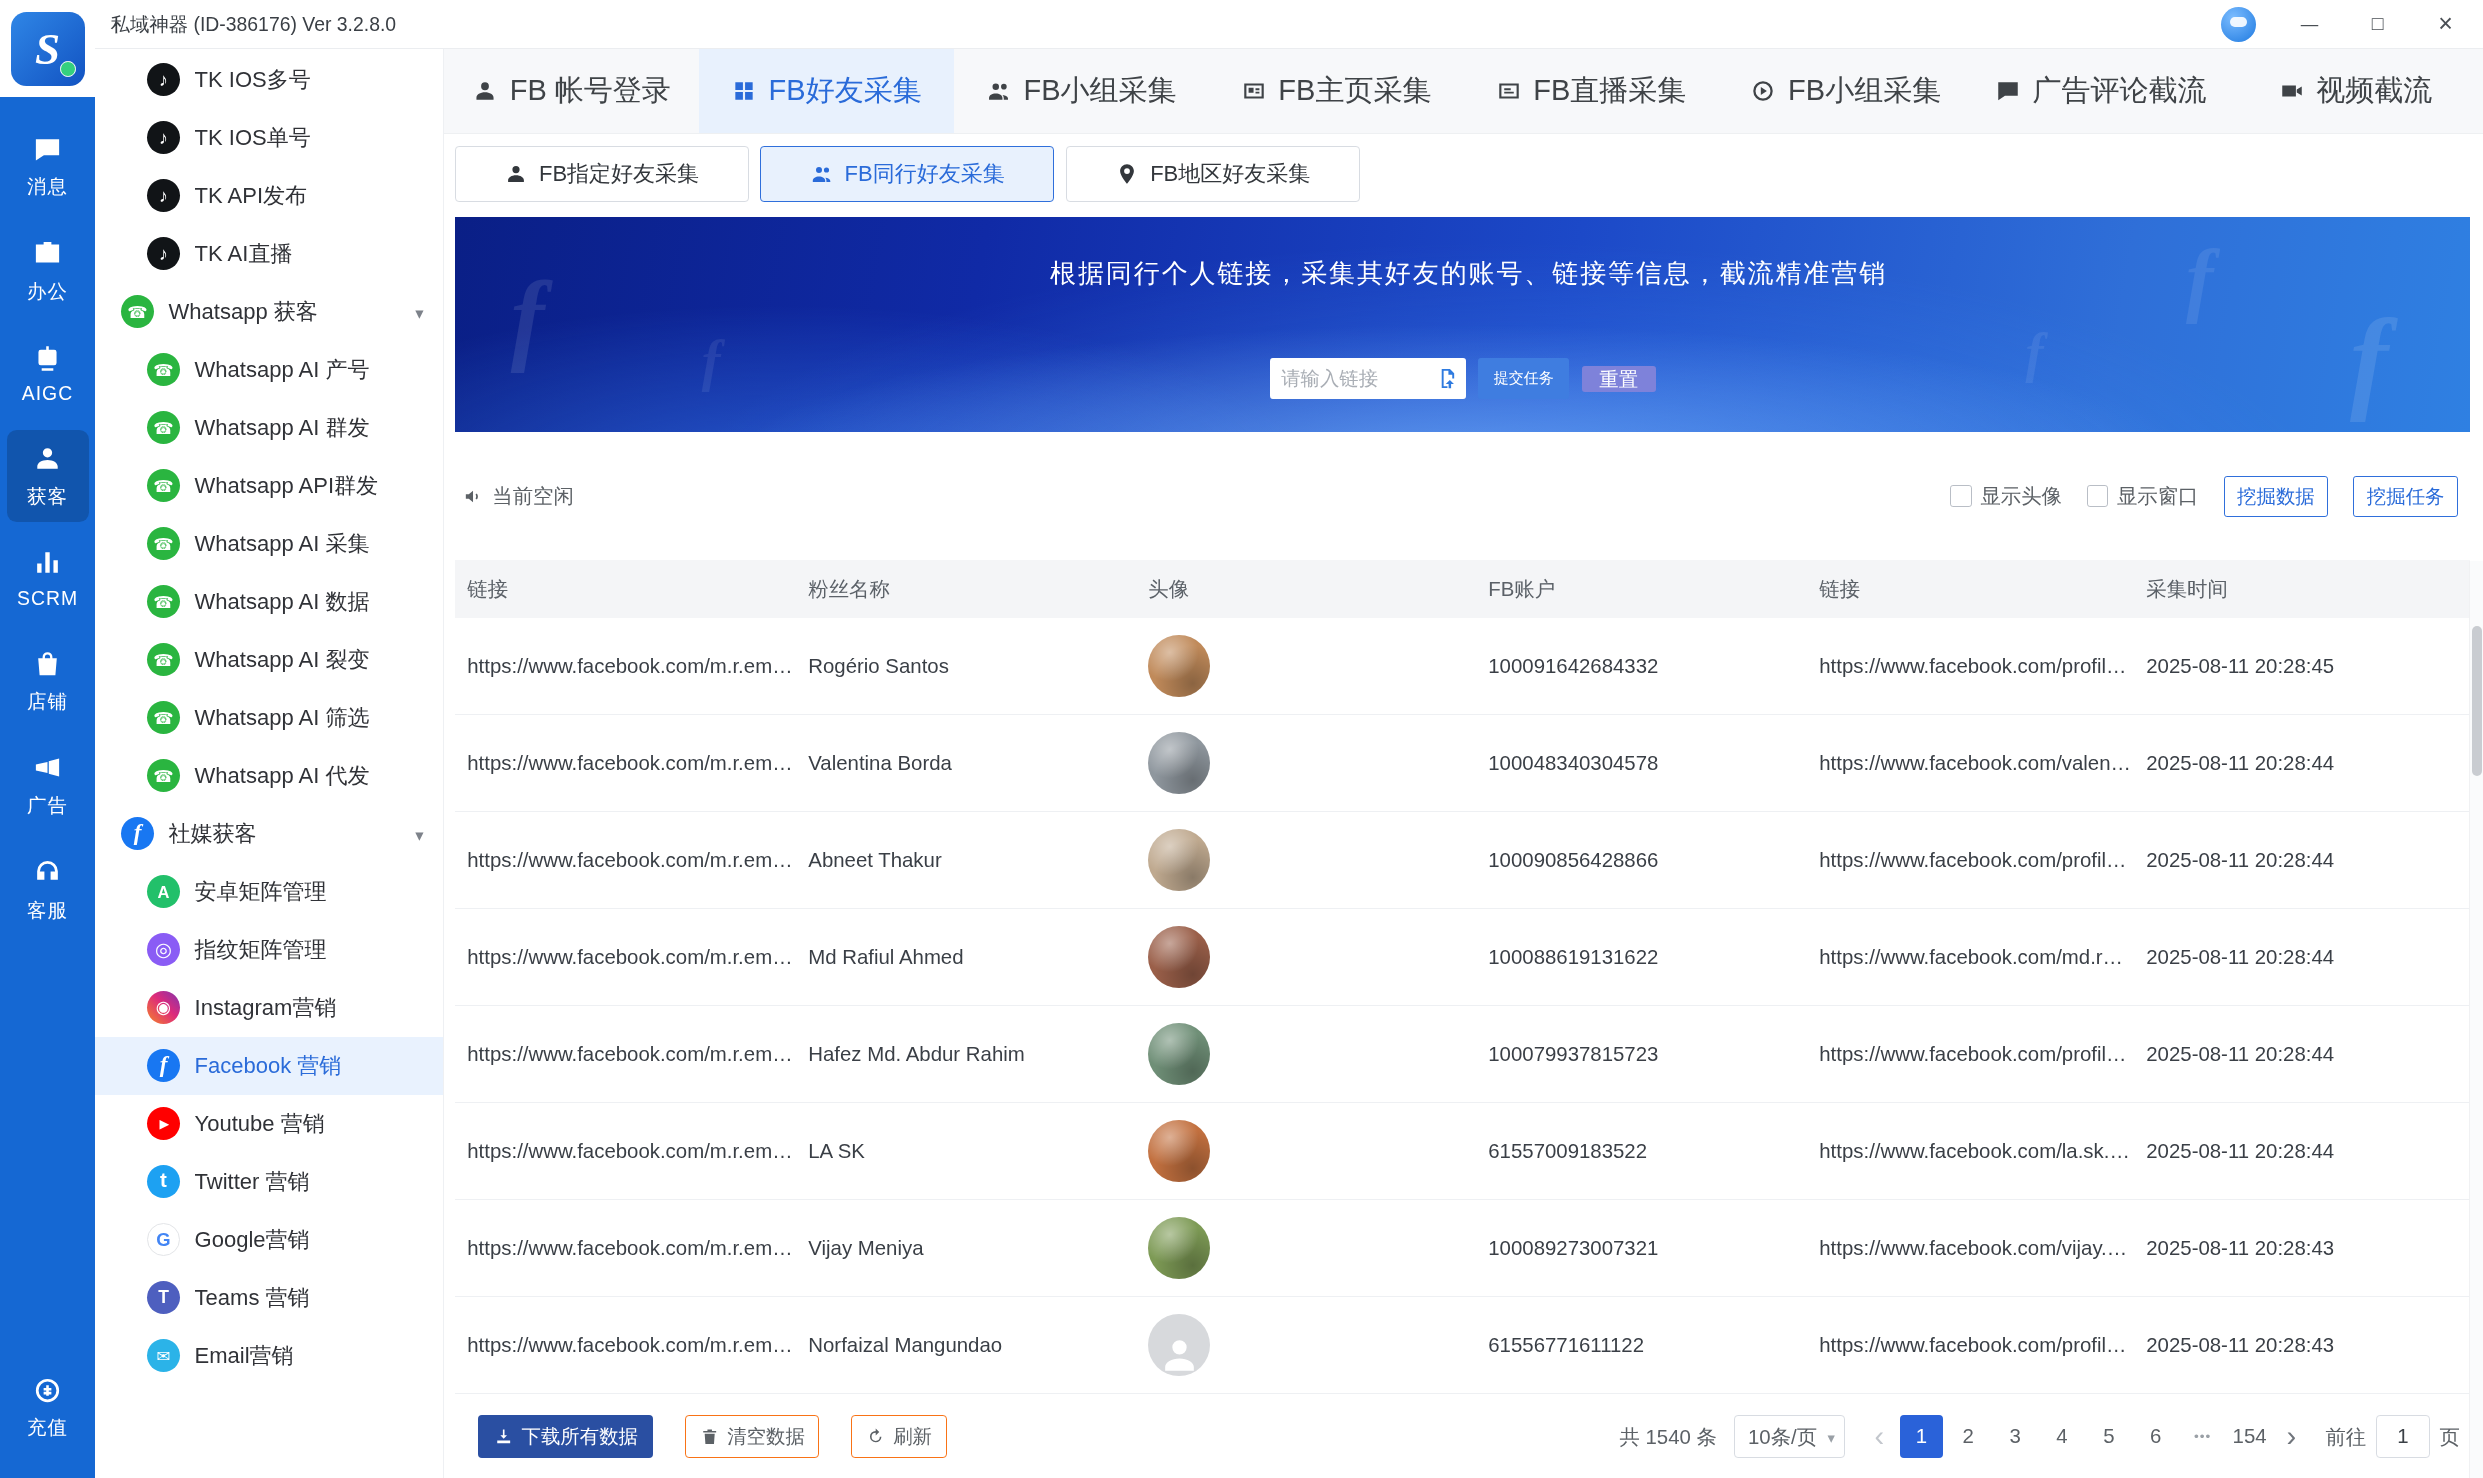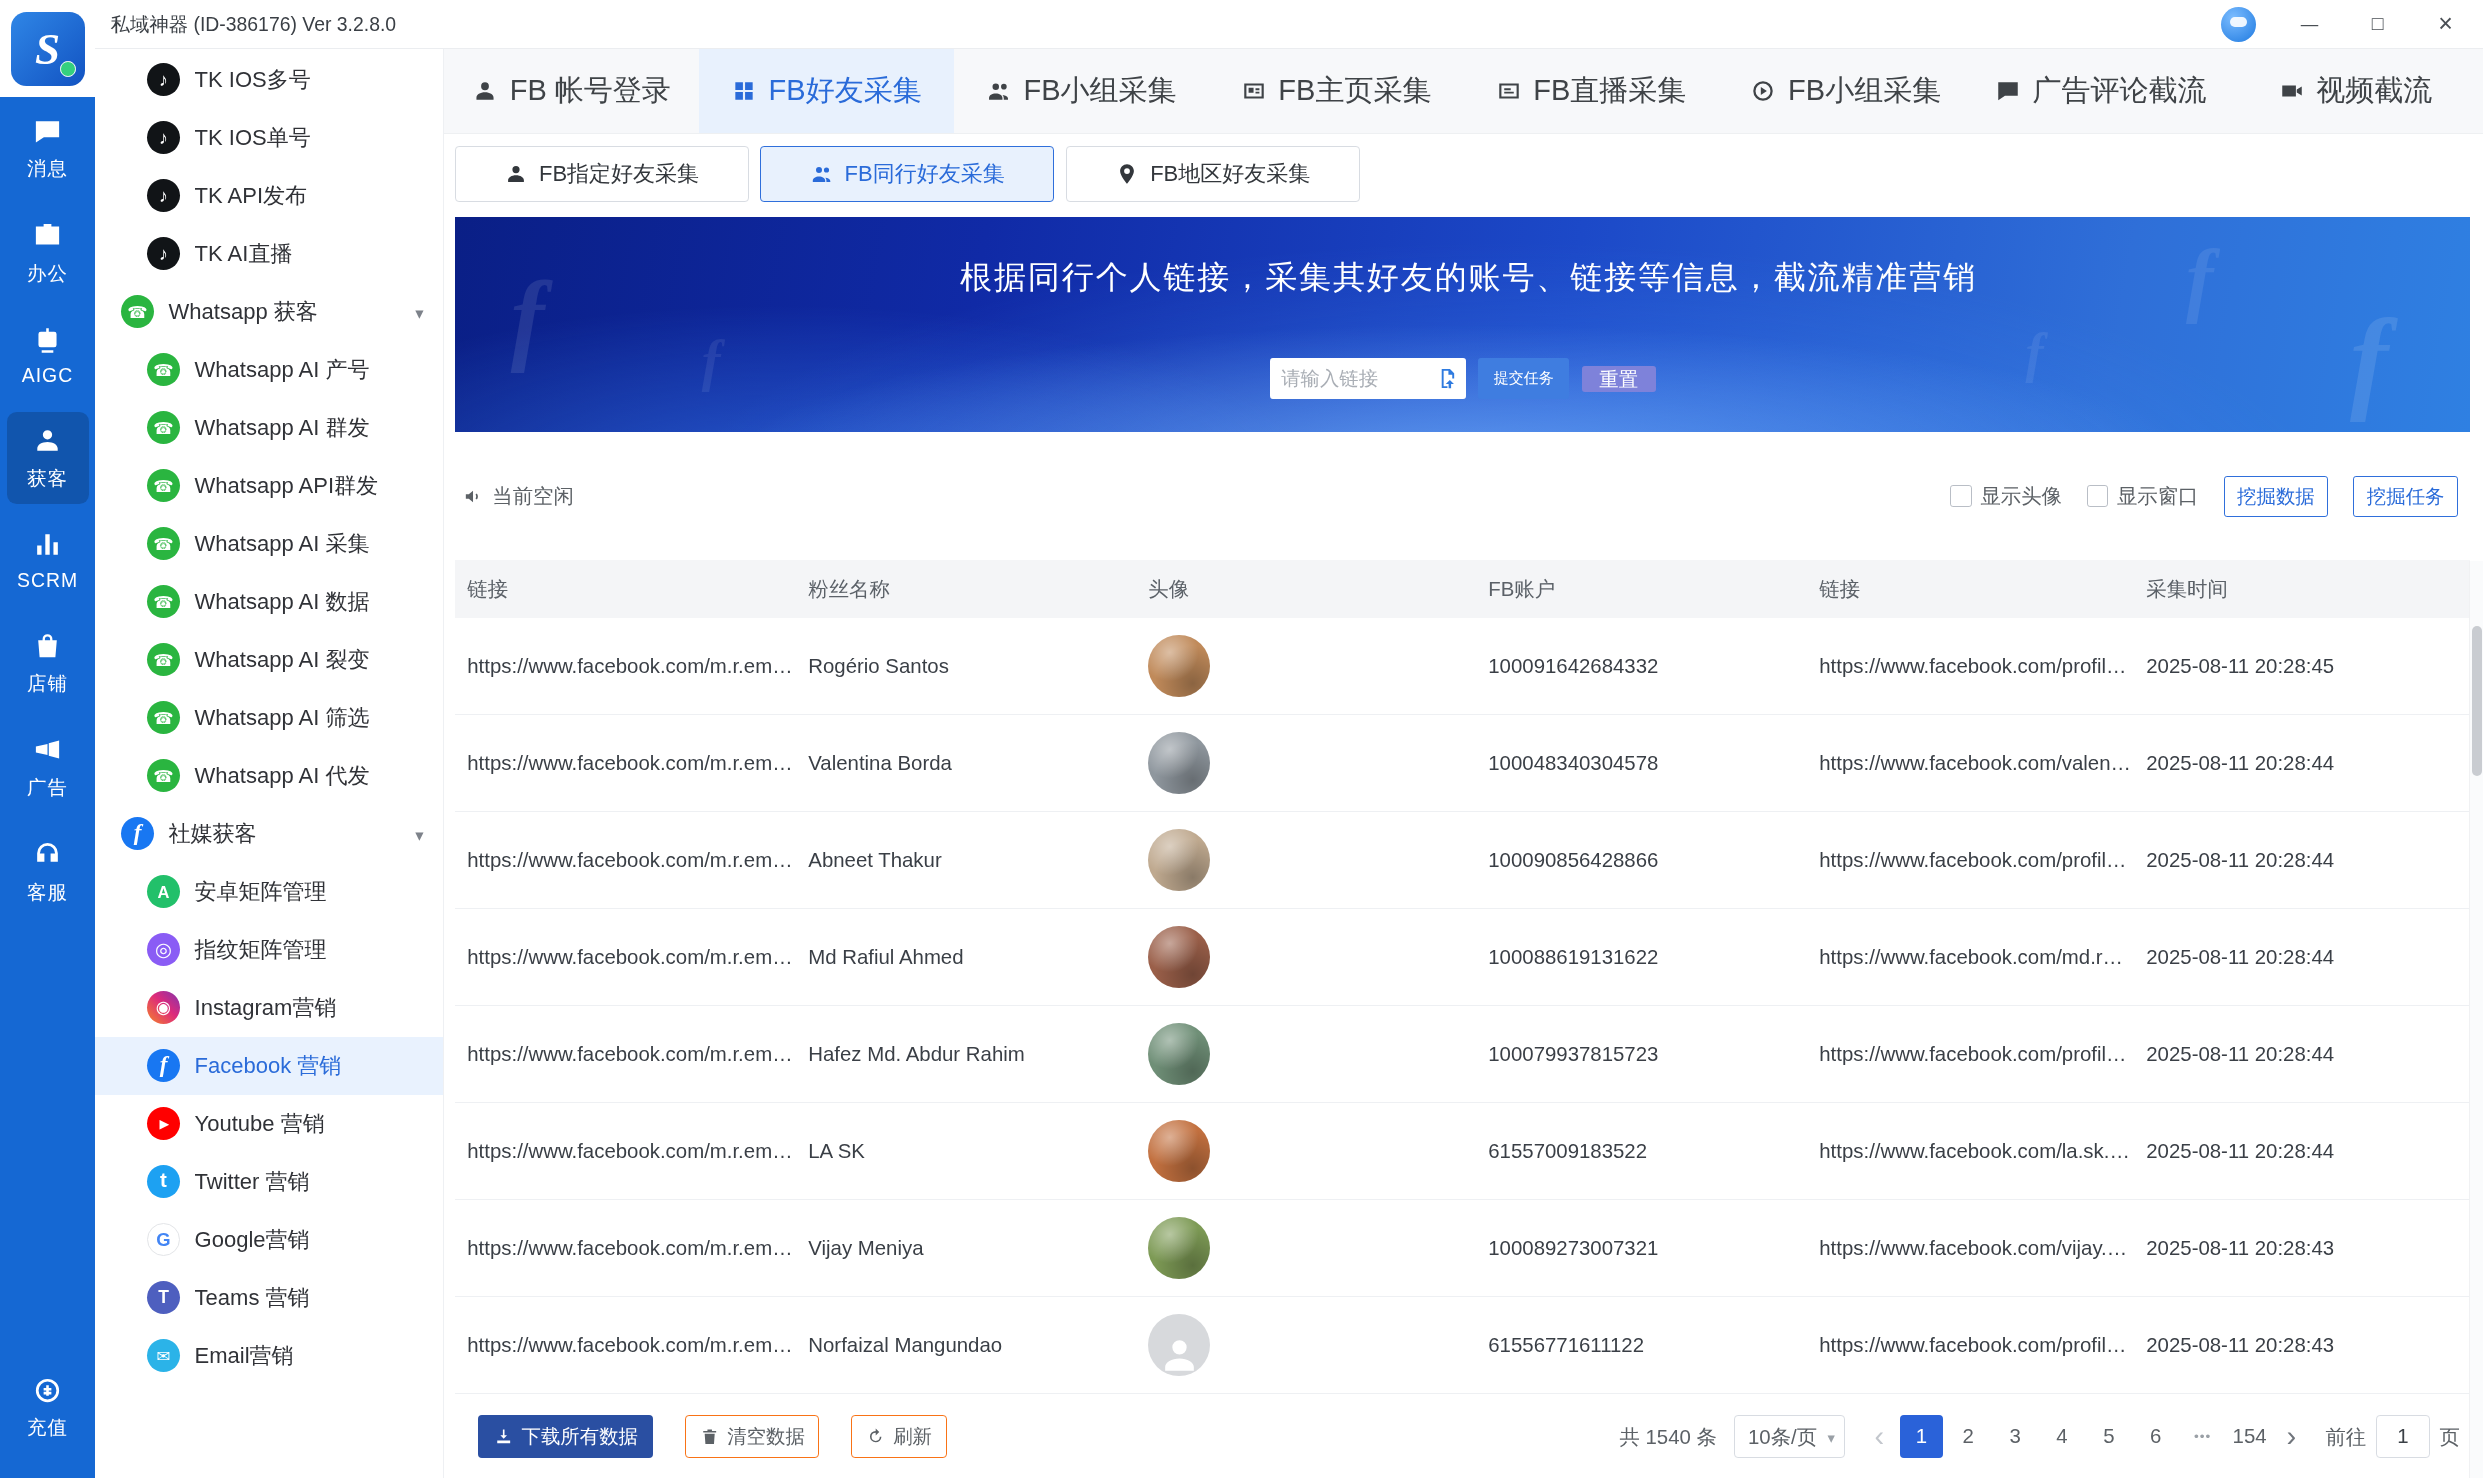--- a/index.html
+++ b/index.html
@@ -5,21 +5,21 @@
 *{margin:0;padding:0;box-sizing:border-box}
 html,body{width:2483px;height:1479px;overflow:hidden}
 body{font-family:"Liberation Sans","DejaVu Sans",sans-serif;background:#fff;color:#333;font-size:20.4px}
 .app{display:flex;width:100%;height:100%}
 
 .rail{width:95px;flex:none;display:flex;flex-direction:column;background:#1568d3}
 .logo-zone{width:95px;height:97px;background:#fff;display:flex;align-items:center;justify-content:center;flex:none}
 .logo{width:74px;height:74px;border-radius:15.5px;background:linear-gradient(135deg,#2f86e6,#1253c2);position:relative;display:flex;align-items:center;justify-content:center}
 .logo::before{content:"S";color:#fff;font-size:45px;font-weight:bold;font-style:italic;font-family:"Liberation Serif","DejaVu Serif",serif}
 .logo::after{content:"";position:absolute;right:8.7px;bottom:8.7px;width:13.6px;height:13.6px;border-radius:50%;background:#35d07f;border:1.9px solid #fff}
-.rail-items{display:flex;flex-direction:column;align-items:center;flex:1;width:100%;padding-top:6px}
+.rail-items{display:flex;flex-direction:column;align-items:center;flex:1;width:100%;padding-top:24px}
 .rail-item{width:82px;padding:12.6px 0;margin-bottom:12.6px;border-radius:9.7px;display:flex;flex-direction:column;align-items:center;gap:8.7px;color:#fff;cursor:pointer}
 .rail-item.active{background:rgba(0,0,0,.18)}
 .rail-item.bottom{margin-top:auto;margin-bottom:25px}
 .ricon svg{width:31px;height:31px;display:block}
 .rlabel{font-size:19.4px;letter-spacing:1px}
 
 .right-col{flex:1;display:flex;flex-direction:column;min-width:0}
 .titlebar{height:49px;flex:none;display:flex;align-items:center;background:#fff;border-bottom:1px solid #ebedf0;padding-left:15.5px}
 .tb-title{font-size:19.4px;color:#3a3f45}
 .tb-right{margin-left:auto;display:flex;align-items:center;gap:39px;padding-right:23px}
@@ -61,21 +61,21 @@
 .sticon svg{width:24px;height:24px;display:block}
 .subtab.active{border-color:#2f6fdb;background:#e8f1fd;color:#2a6bd9}
 
 .banner{flex:none;margin:0 12.6px 0 10.7px;height:215px;position:relative;overflow:hidden;background:
  radial-gradient(873px 291px at 16% 125%, rgba(64,140,255,.5), rgba(64,140,255,0) 62%),
  radial-gradient(1261px 417px at 52% 140%, rgba(80,160,255,.45), rgba(30,80,200,0) 66%),
  linear-gradient(100deg,#0a1f86 0%,#102aa6 26%,#1c49c8 55%,#2f6fd8 82%,#2f80e2 100%)}
 .banner::after{content:"";position:absolute;left:50%;bottom:-165px;transform:translateX(-50%);width:1456px;height:272px;border-radius:50%;background:radial-gradient(closest-side,rgba(130,190,255,.55),rgba(130,190,255,0))}
 .deco-f{position:absolute;color:rgba(255,255,255,.11);font-family:"Liberation Serif","DejaVu Serif",serif;font-weight:bold;font-style:italic;line-height:1}
 .deco-f::before{content:"f"}
-.banner-title{position:absolute;top:39px;left:12px;right:0;text-align:center;color:#fff;font-size:32px;letter-spacing:1.9px;z-index:2}
+.banner-title{position:absolute;top:39px;left:12px;right:0;text-align:center;color:#fff;font-size:26px;letter-spacing:1.9px;z-index:2}
 .banner-form{position:absolute;top:141px;left:0;right:0;display:flex;justify-content:center;align-items:center;gap:12.6px;z-index:2}
 .banner-input{width:196px;height:41px;background:#fff;border-radius:2.9px;display:flex;align-items:center;padding:0 7.8px 0 11.6px;gap:5.8px}
 .banner-input input{border:none;outline:none;flex:1;min-width:0;font-size:19.4px;color:#333;font-family:inherit;background:transparent}
 .banner-input input::placeholder{color:#a9aeb5}
 .input-icon{color:#2f7be0}.input-icon svg{width:23px;height:23px;display:block}
 .btn-submit{height:41px;padding:0 15.5px;background:#3f7de0;color:#fff;border:none;border-radius:2.9px;font-size:15px;cursor:pointer;font-family:inherit}
 .btn-reset{height:26px;padding:0 17.5px;background:#7e82da;color:#fff;border:none;border-radius:2.9px;font-size:19.4px;cursor:pointer;font-family:inherit}
 
 .toolbar{flex:none;height:128px;display:flex;align-items:center;padding:0 25px 0 17.5px;background:#fff}
 .status{display:flex;align-items:center;gap:7.8px;color:#5c6166;font-size:20.4px}

